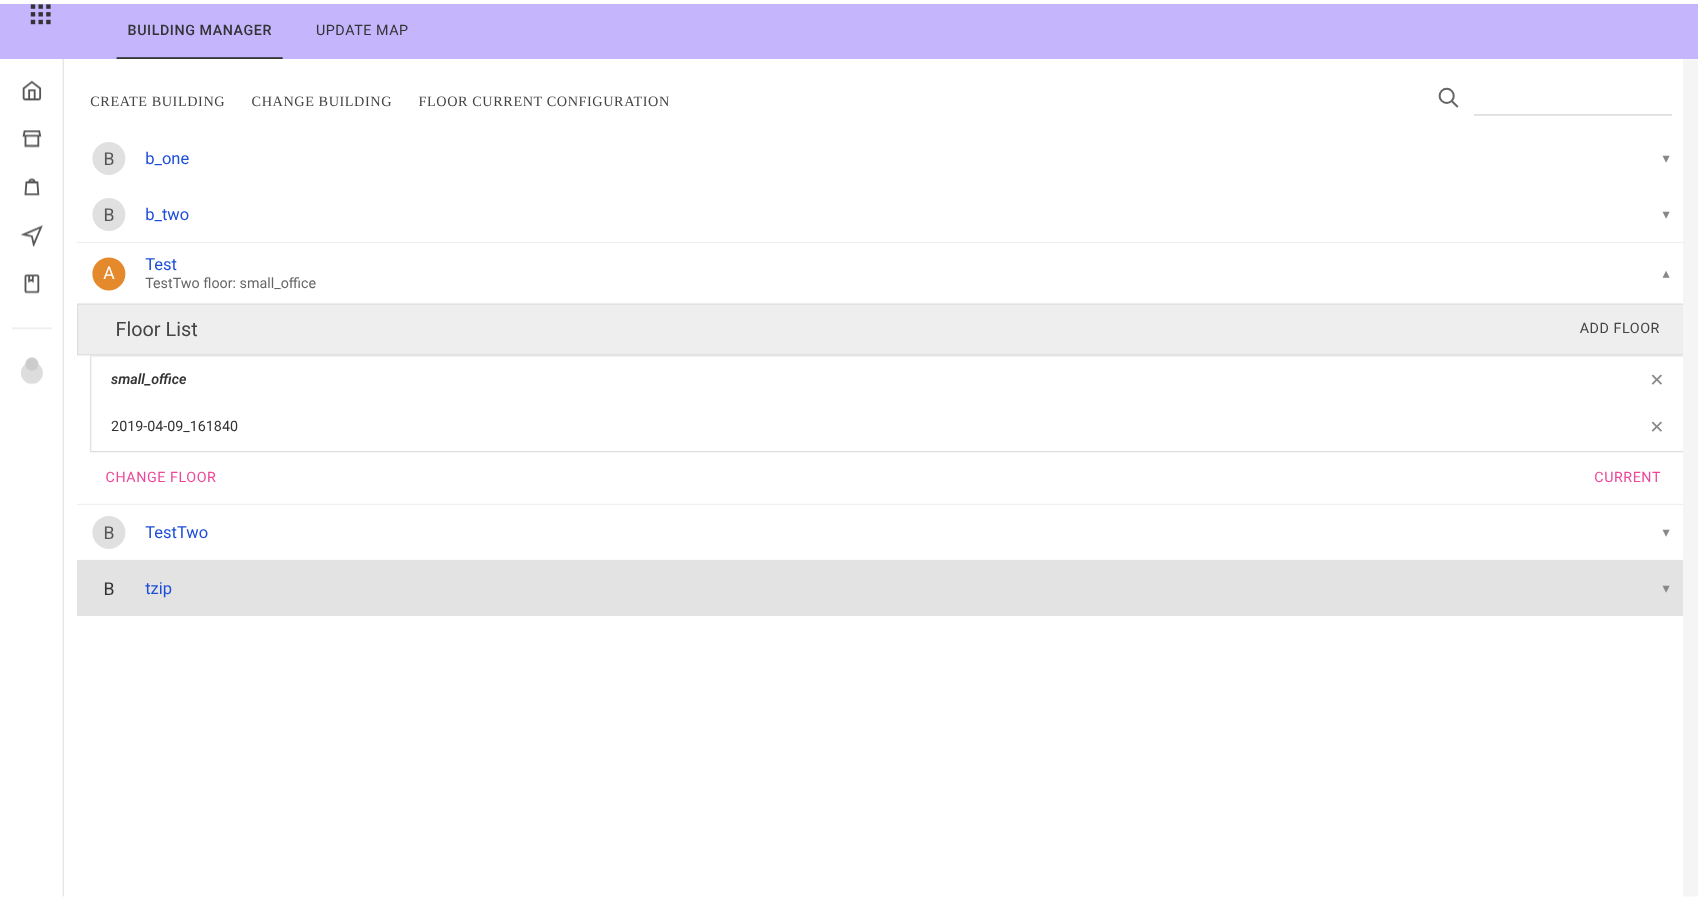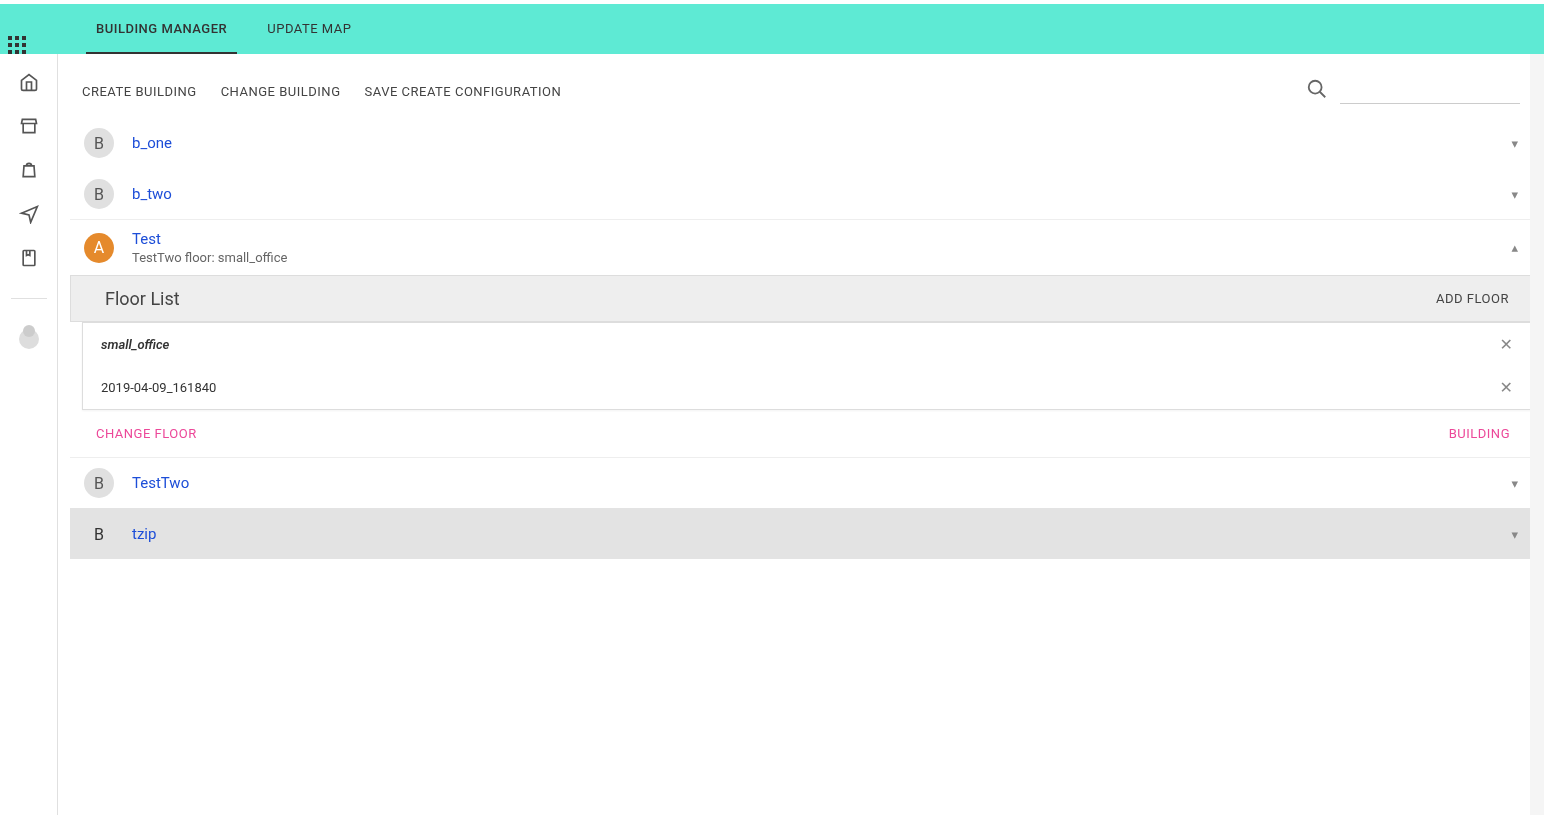--- a/index.html
+++ b/index.html
@@ -8,24 +8,24 @@
       box-sizing: border-box;
       font-family: -apple-system, BlinkMacSystemFont, "Segoe UI", Roboto, Helvetica, Arial, sans-serif;
     }
     body {
       background: #fff;
       padding-top: 4px;
       overflow-x: hidden;
     }
     .top-bar {
       height: 50px;
-      background: #5eead4;
-      display: flex;
-      align-items: flex-end;
-      padding-left: 8px;
+      background: #c4b5fd;
+      display: flex;
+      align-items: flex-start;
+      padding-left: 28px;
       position: fixed;
       top: 4px;
       left: 0;
       right: 0;
       z-index: 100;
     }
     .apps-icon {
       width: 18px;
       height: 18px;
       display: grid;
@@ -120,20 +120,21 @@
       padding: 20px 24px 12px 24px;
       gap: 24px;
     }
     .action-btn {
       font-size: 13px;
       letter-spacing: 0.5px;
       color: #444;
       cursor: pointer;
       background: none;
       border: none;
+      font-family: Liberation Serif, serif;
     }
     .action-spacer {
       flex: 1;
     }
     .search-area {
       display: flex;
       align-items: center;
     }
     .search-icon {
       font-size: 22px;
@@ -329,21 +330,21 @@
   <div class="left-nav-item">
     <div class="avatar-small"></div>
   </div>
 </div>
 
 <div class="main">
 
   <div class="action-bar">
     <button class="action-btn">CREATE BUILDING</button>
     <button class="action-btn">CHANGE BUILDING</button>
-    <button class="action-btn">SAVE CREATE CONFIGURATION</button>
+    <button class="action-btn">FLOOR CURRENT CONFIGURATION</button>
     <div class="action-spacer"></div>
     <div class="search-area">
       <span class="search-icon">
         <svg width="22" height="22" viewBox="0 0 24 24" fill="none" stroke="currentColor" stroke-width="2">
             <circle cx="10" cy="10" r="7"></circle>
             <line x1="21" y1="21" x2="15" y2="15"></line>
           </svg>
       </span>
       <input type="text" class="search-input" placeholder="" style="">
     </div>
@@ -388,21 +389,21 @@
           <div class="floor-name">small_office</div>
           <div class="delete-x">✕</div>
         </div>
         <div class="floor-row">
           <div class="floor-name">2019-04-09_161840</div>
           <div class="delete-x">✕</div>
         </div>
       </div>
       <div class="panel-actions">
         <button class="panel-action-btn">CHANGE FLOOR</button>
-        <button class="panel-action-btn">BUILDING</button>
+        <button class="panel-action-btn">CURRENT</button>
       </div>
     </div>
 
     <div class="building-row sep">
       <div class="badge grey">B</div>
       <div class="building-info">
         <div class="building-name">TestTwo</div>
       </div>
       <div class="chevron">▾</div>
     </div>

